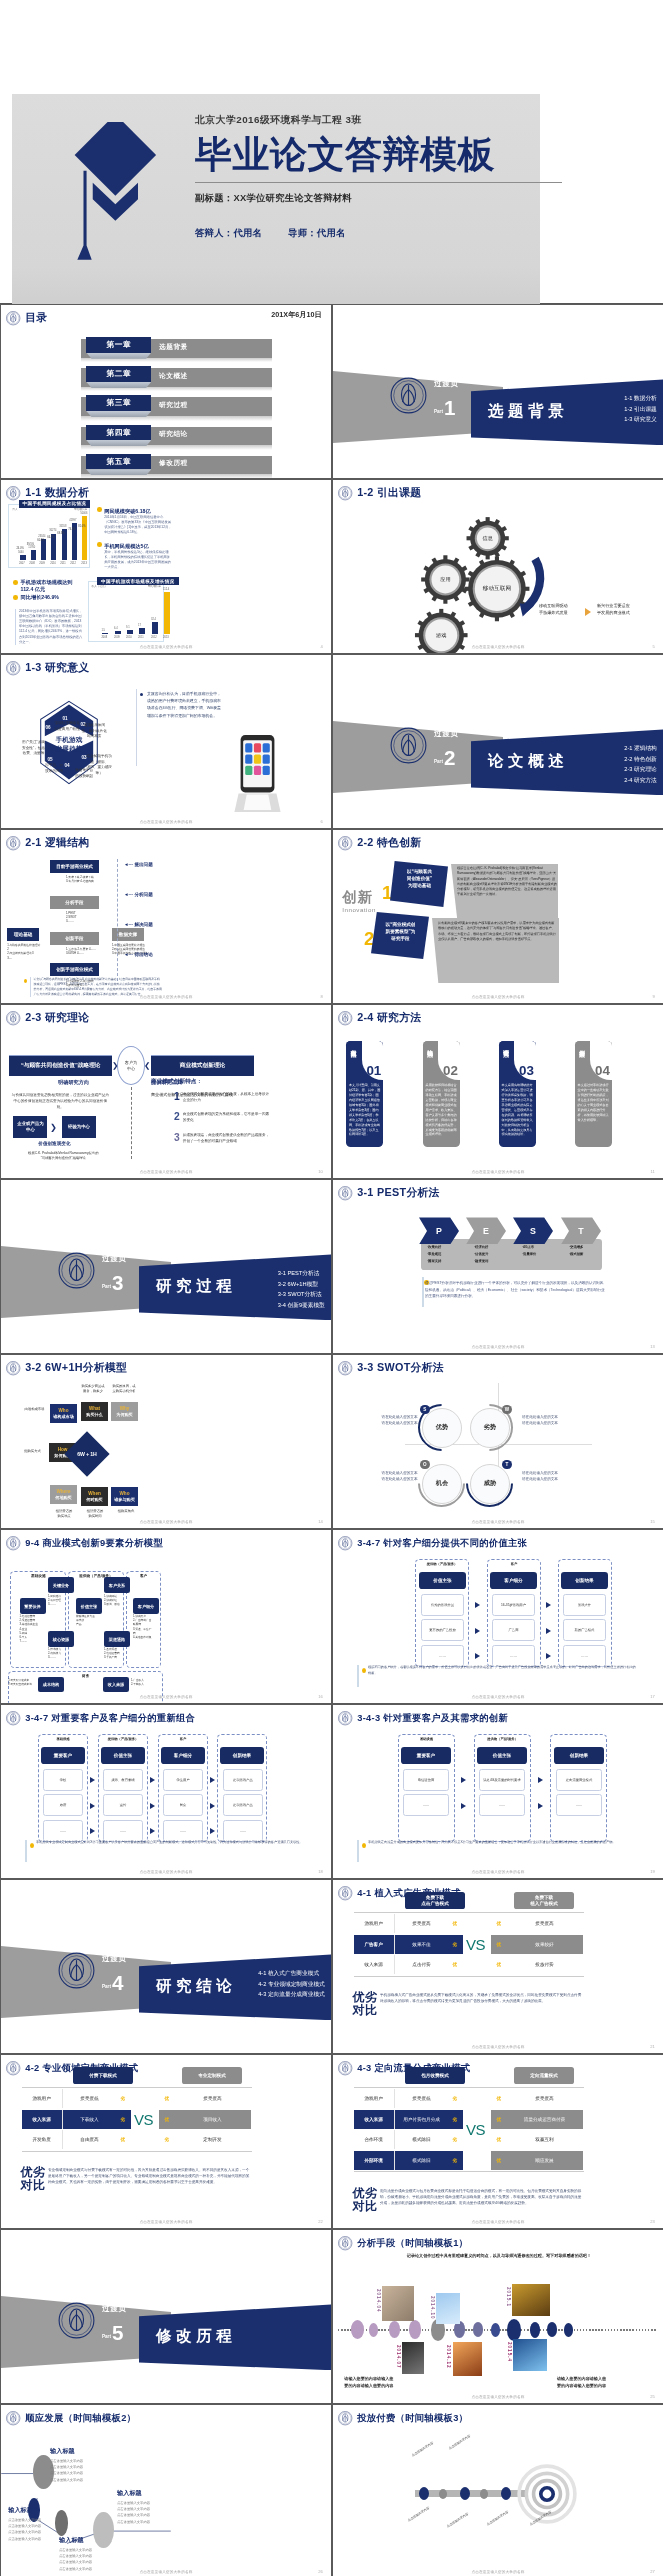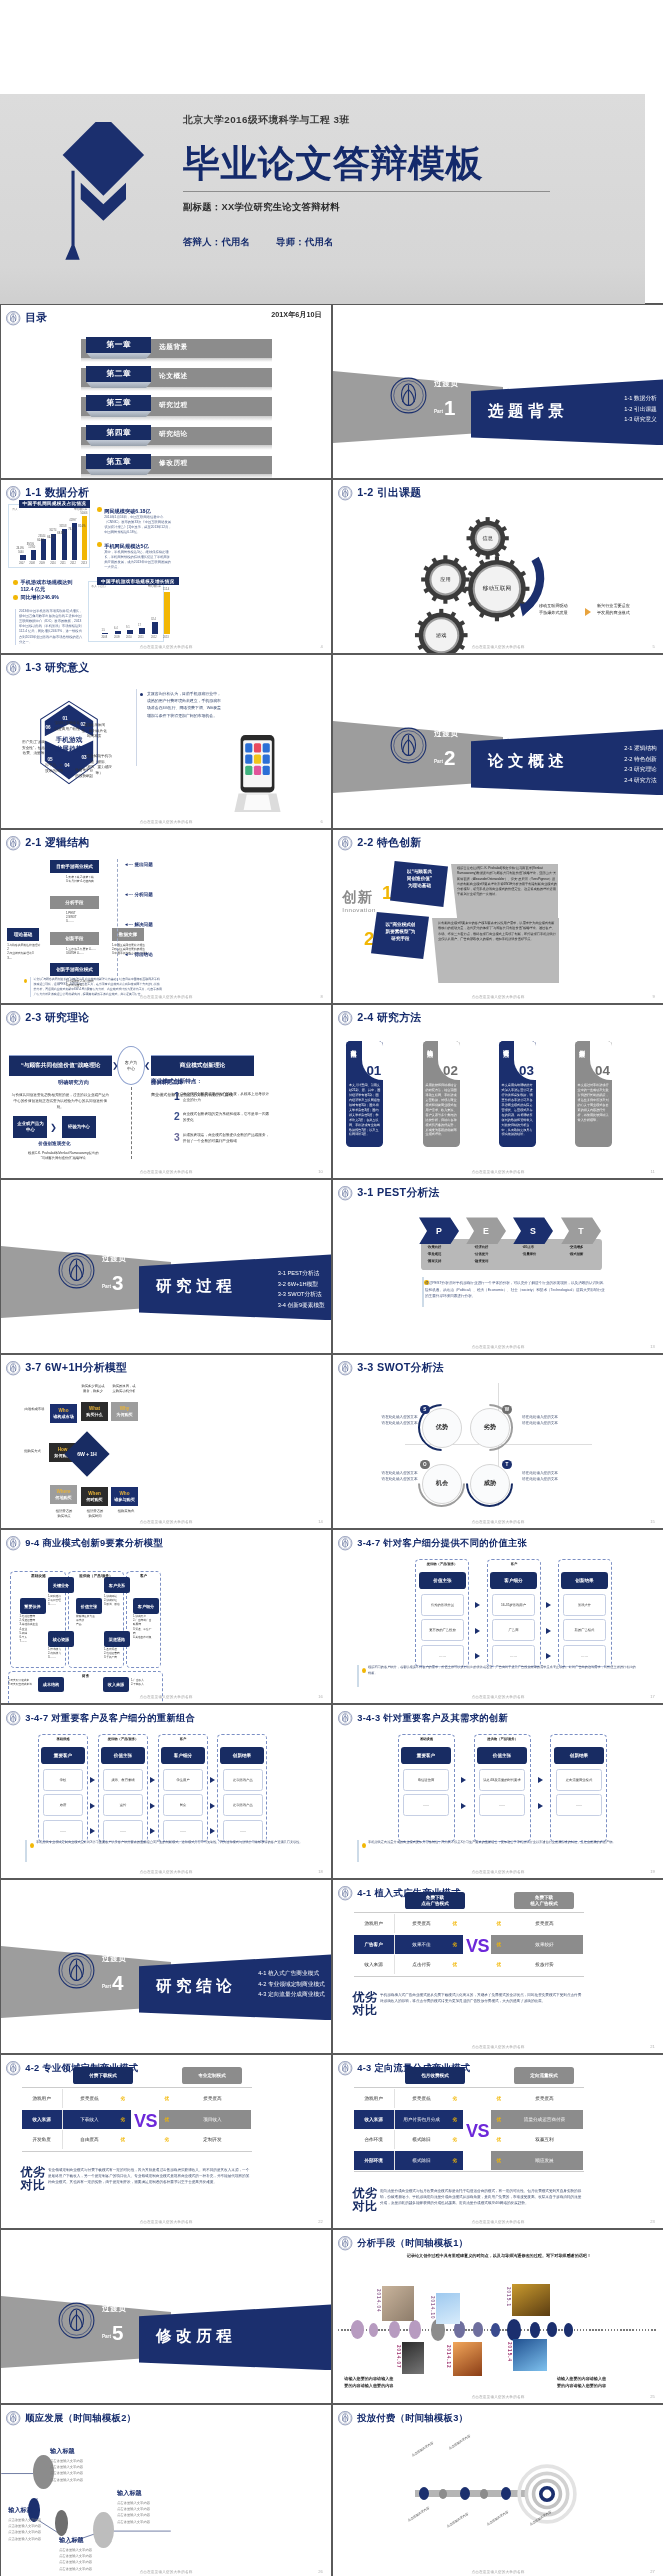--- a/index.html
+++ b/index.html
@@ -15,30 +15,30 @@
   .seal { width:52px; height:52px; position:relative; }
   .seal svg { display:block; }
   .cover-logo-text { display:flex; flex-direction:column; }
   .cn-name {
     font-family:"DejaVu Serif","Liberation Serif",serif;
     font-size:24px; font-weight:bold; color:#1a2f6e; letter-spacing:2.1px;
     font-style:italic; line-height:1.05;
   }
   .en-name { font-family:"Liberation Serif","DejaVu Serif",serif; font-size:9.3px; letter-spacing:1.1px; color:#1a2f6e; font-weight:bold; margin-top:2.1px;}
   .cover-body {
-    position:absolute; left:0; top:94px; width:645px; height:210px;
+    position:absolute; left:12px; top:94px; width:528px; height:210px;
     background:linear-gradient(180deg,#dcdcdc 0%,#d6d6d6 82%, #cfcfcf 100%);
     padding-left:18px;
   }
   .cap { position:absolute; left:54px; top:28px; width:108px; height:144px; }
   .cover-texts { position:absolute; left:183px; top:19.6px; width:371px; }
   .cover-kicker { font-size:9.8px; font-weight:bold; color:#3a3a3a; letter-spacing:0.5px; }
   .cover-title {
     font-size:37px; font-weight:bold; color:#142a6b; letter-spacing:0.5px;
-    line-height:1.12; margin-top:16px; white-space:nowrap;
+    line-height:1.12; margin-top:7px; white-space:nowrap;
   }
   .cover-rule { height:0.5px; background:#8d8d8d; margin:7.2px 0 9.3px 0; width:367px;}
   .cover-sub { font-size:9.3px; font-weight:bold; color:#2b2b2b; letter-spacing:0.3px;}
   .cover-people { margin-top:21.6px; font-size:9.3px; font-weight:bold; color:#142a6b; letter-spacing:0.3px;}
   .cover-people span { margin-right:23px; }
 
   
   .grid { position:absolute; left:0; top:304px; width:664px; }
   .row { display:flex; width:664px; }
   .slide {
@@ -100,21 +100,21 @@
   .box { position:absolute; display:flex; align-items:center; justify-content:center; text-align:center;
          font-size:4.6px; font-weight:bold; line-height:1.25; }
   .tbox { position:absolute; font-size:3.6px; color:#333; line-height:1.5;}
   .dash { position:absolute; border:0.5px dashed #7b8fc4; border-radius:4.6px;}
   .rbox { position:absolute; border:0.5px solid #c6cfe4; border-radius:2.6px; background:#fff;
           display:flex;align-items:center;justify-content:center;text-align:center;font-size:3.3px;color:#333;line-height:1.3;}
   .arrow-r { position:absolute; width:0;height:0;border-left:5.7px solid #1b2f6e;border-top:3.6px solid transparent;border-bottom:3.6px solid transparent;}
   
   .vs-head { position:absolute; height:16.5px; border-radius:2.6px; display:flex;align-items:center;justify-content:center;
              font-size:4.6px;font-weight:bold;line-height:1.3;text-align:center;}
-  .vs-word { position:absolute; font-size:18px; font-weight:bold; color:#6d28d9; letter-spacing:-0.5px;}
+  .vs-word { position:absolute; font-size:15px; font-weight:normal; color:#0f766e; letter-spacing:-0.5px;}
   .cmp-cell { position:absolute; display:flex;align-items:center;justify-content:center;font-size:4.6px;}
   .youlie { position:absolute; font-size:12px;font-weight:bold;color:#182c63;line-height:1.05;letter-spacing:0.5px;}
   .youlie-body{position:absolute;font-size:3.6px;color:#3c4a6b;line-height:1.7;}
 
   
   .swot-c { position:absolute; width:40px;height:40px;border-radius:50%;border:0.5px solid #d6d6d6;background:#fafbfc;
             display:flex;align-items:center;justify-content:center;font-size:6.2px;font-weight:bold;color:#333;}
   .swot-ring{position:absolute;width:47px;height:47px;border-radius:50%;border:2.6px solid #182c63;border-right-color:transparent;border-bottom-color:transparent;}
   .swot-ring.g{border-color:#9d9d9d;border-left-color:transparent;border-bottom-color:transparent;}
   .swot-badge{position:absolute;width:9.8px;height:9.8px;border-radius:50%;color:#fff;font-size:4.6px;font-weight:bold;
@@ -769,21 +769,21 @@
         <div class="sl-head">
     <span class="mini-seal"><span class="">
   <svg viewBox="0 0 100 100" width="14.4" height="14.4">
     <circle cx="50" cy="50" r="47" fill="none" stroke="#1a2f6e" stroke-width="3"></circle>
     <circle cx="50" cy="50" r="40" fill="none" stroke="#1a2f6e" stroke-width="1.5"></circle>
     <ellipse cx="50" cy="48" rx="19" ry="29" fill="none" stroke="#1a2f6e" stroke-width="3"></ellipse>
     <path d="M50 22 L50 76" stroke="#1a2f6e" stroke-width="3"></path>
     <path d="M50 34 C40 42 35 54 34 68" fill="none" stroke="#1a2f6e" stroke-width="3"></path>
     <path d="M50 34 C60 42 65 54 66 68" fill="none" stroke="#1a2f6e" stroke-width="3"></path>
   </svg></span></span>
-    <span class="sl-title ">3-7 6W+1H分析模型</span>
+    <span class="sl-title ">3-2 6W+1H分析模型</span>
   </div>
   <div style="position:absolute;left:0;top:21.6px;width:165px;height:144px;">
     <div class="w-box" style="left:49px;top:27px;background:#1b2f6e;">
      <span class="en">Who</span>
      <span>谁构成市场</span>
           </div>
           <div class="w-box" style="left:80px;top:25px;background:#2b2b2b;">
      <span class="en">What</span>
      <span>购买什么</span>
           </div>

